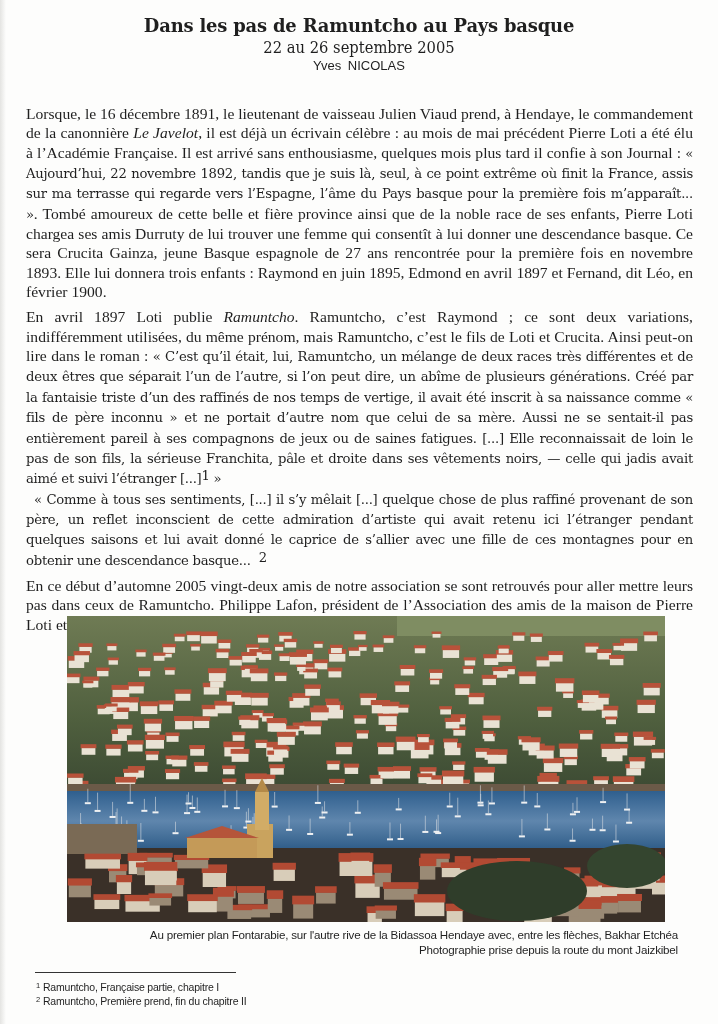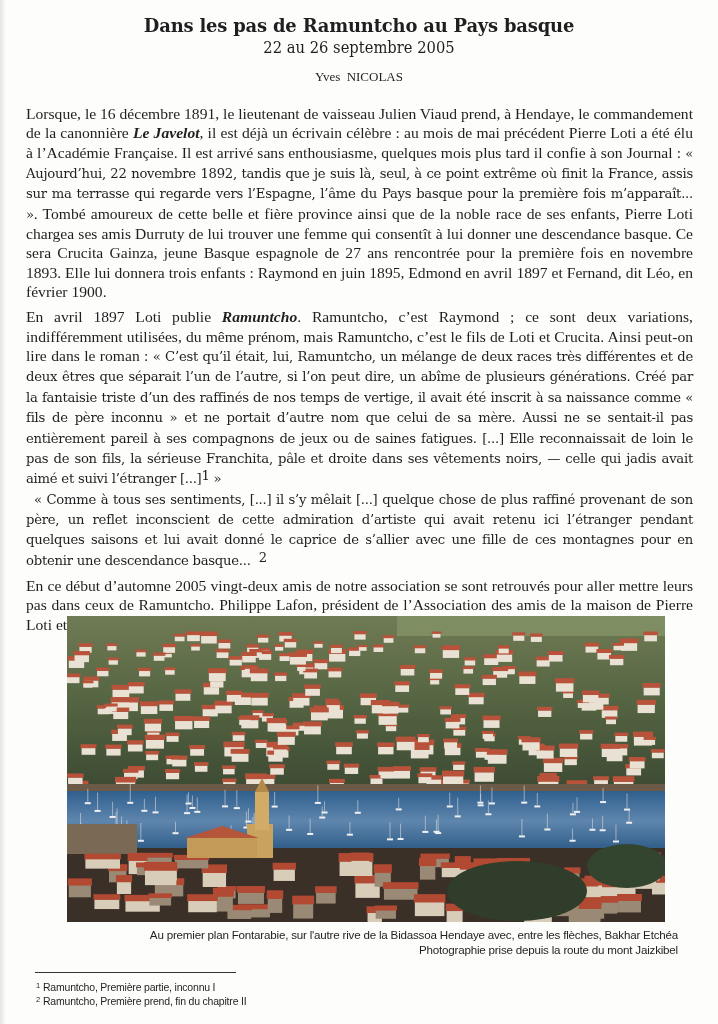--- a/index.html
+++ b/index.html
@@ -14,33 +14,33 @@
     .title {
       font-family: "DejaVu Serif", serif; font-weight: bold;
       font-size: 18.5px; letter-spacing: -0.2px; margin: 0; line-height: 24px;
       transform: scaleX(0.97);
     }
     .subtitle {
       font-family: "DejaVu Serif", serif; font-size: 16px; line-height: 20px; margin: 0;
       transform: scaleX(0.92);
     }
     .author {
-      font-family: Liberation Serif, serif; font-size: 13px; margin-top: 11px; line-height: 16px;
+      font-family: Liberation Sans, sans-serif; font-size: 13px; margin-top: 0; line-height: 16px;
       word-spacing: 3px;
     }
     .body {
       position: absolute; left: 26px; top: 104px; width: 667px;
       font-size: 15.6px; line-height: 19.35px; text-align: justify;
     }
     .body p { margin: 0 0 6px 0; }
     .quote {
       font-family: "DejaVu Serif", serif; 
       font-size: 13.2px; letter-spacing: -0.25px;
     }
-    .book { font-style: italic; font-weight: bold; }
+    .book { font-style: italic; }
     .quote-block { margin: 8px; }
     sup { font-size: 8px; vertical-align: top; position: relative; top: -2px; }
     .photo {
       position: absolute; left: 67px; top: 616px; width: 598px; height: 306px;
       overflow: hidden; background: #4a5a3a;
     }
     .photo svg { display: block; }
     .caption {
       position: absolute; left: 40px; top: 927px; width: 638px; text-align: right;
       font-family: "Liberation Sans", sans-serif; font-size: 11.6px; line-height: 15px;
@@ -840,15 +840,15 @@
   </svg>
 </div>
 
 <div class="caption">
   <div>Au premier plan Fontarabie, sur l'autre rive de la Bidassoa Hendaye avec, entre les flèches, Bakhar Etchéa</div>
   <div>Photographie prise depuis la route du mont Jaizkibel</div>
 </div>
 
 <div class="fn-rule"></div>
 <div class="footnotes">
-  <div><sup>1</sup><span>Ramuntcho, Première partie, inconnu I</span></div>
+  <div><sup>1</sup><span>Ramuntcho, Française partie, chapitre I</span></div>
   <div><sup>2</sup><span>Ramuntcho, Première prend, fin du chapitre II</span></div>
 </div>
 
 </body></html>

